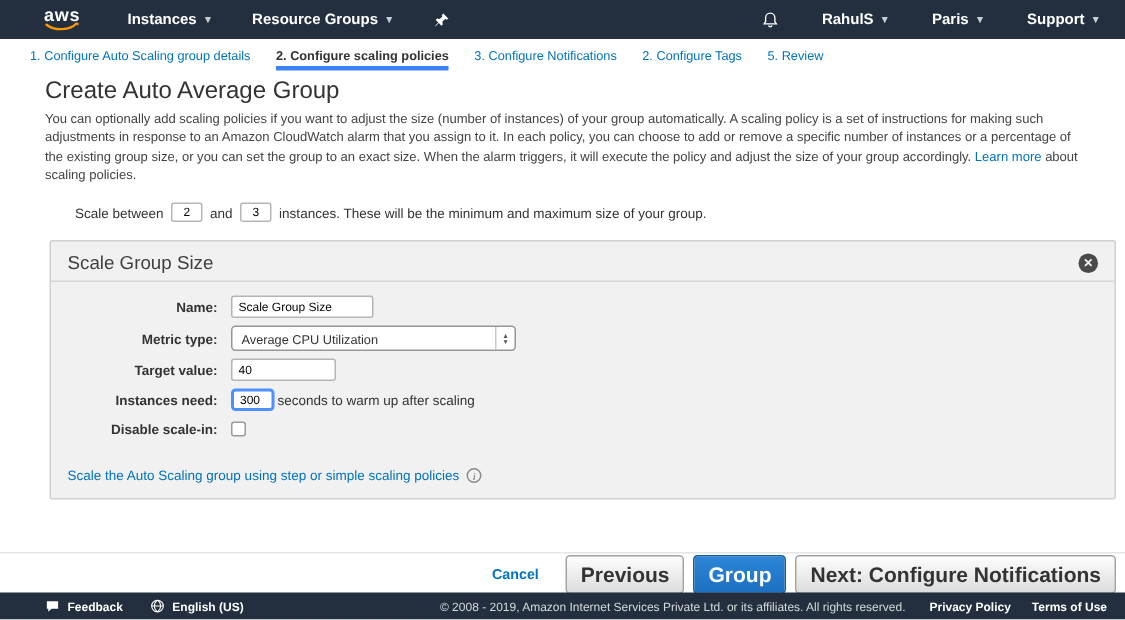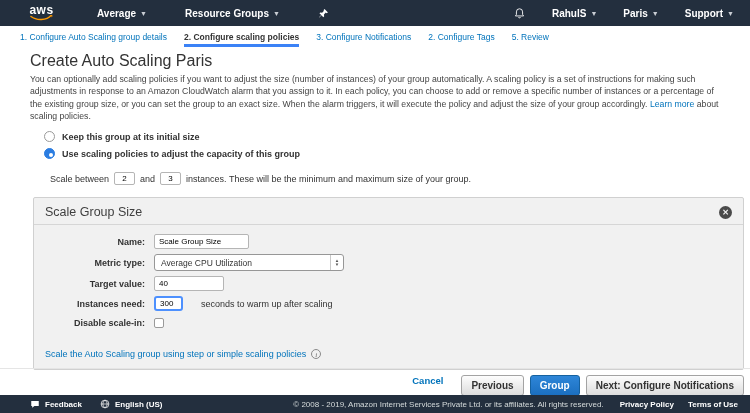--- a/index.html
+++ b/index.html
@@ -7,30 +7,30 @@
   body {
     font-family:"Liberation Sans", sans-serif;
     background:#fff; color:#333; overflow:hidden; position:relative;
   }
 
   
   .topnav {
     height:26px; background:#232f3e; display:flex; align-items:center;
     justify-content:space-between; padding:0 16px 0 28px;
   }
-  .nav-left, .nav-right { display:flex; align-items:center;gap:12px; }
+  .nav-left, .nav-right { display:flex; align-items:center; }
   .aws-logo { display:flex; flex-direction:column; align-items:center; margin-right:30px; cursor:pointer; }
   .aws-text { color:#fff; font-weight:bold; font-size:12px; line-height:11px; letter-spacing:.5px; }
   .aws-swoosh { margin-top:-1px; }
   .nav-item {
     color:#fff; font-size:10px; font-weight:bold; margin-right:26px;
     display:flex; align-items:center; cursor:pointer; text-decoration:none;
   }
   .caret { font-size:7px; color:#c9ced4; margin-left:4px; }
-  .nav-right .nav-item { margin-right:0; margin-left:14px; }
+  .nav-right .nav-item { margin-right:0; margin-left:28px; }
   .bell-wrap { display:flex; align-items:center; cursor:pointer; }
 
   
   .steps {
     height:19px; display:flex; align-items:flex-start; padding:6px 0 0 20px;
     background:#fff; font-size:8.5px;
   }
   .step { text-decoration:none; color:#0073bb; margin-right:17px; padding-bottom:2px; cursor:pointer; white-space:nowrap; }
   .step.active { color:#333; font-weight:bold; border-bottom:3px solid #3b82f6; cursor:default; }
 
@@ -85,36 +85,36 @@
   .input-warmup { width:29px; border:2px solid #4d90fe; border-radius:3px; }
   .select-box {
     width:190px; height:17px; background:#fff; border:1px solid #979797; border-radius:3px;
     display:flex; align-items:center; justify-content:space-between; padding:0 0 0 6px;
     font-size:8.5px; cursor:pointer;
   }
   .select-stepper {
     display:flex; flex-direction:column; align-items:center; justify-content:center;
     border-left:1px solid #c9c9c9; width:13px; height:100%; color:#555; line-height:4px; font-size:4.5px;
   }
-  .field-suffix { font-size:9px; color:#333; margin-left:18px; }
+  .field-suffix { font-size:9px; color:#333; margin-left:2px; }
   .checkbox { width:10px; height:10px; border:1px solid #9a9a9a; border-radius:2px; background:#fff; cursor:pointer; }
   .panel-link-row { padding:12px 11px 10px 11px; display:flex; align-items:center; }
   .panel-link { font-size:9px; color:#0073bb; text-decoration:none; cursor:pointer; }
   .info-icon {
     width:10px; height:10px; border:1px solid #8a8a8a; border-radius:50%; color:#666;
     font-size:7px; line-height:10px; text-align:center; margin-left:5px; font-style:italic;
     font-family:"Liberation Serif", serif; cursor:pointer;
   }
 
   
   .actions-divider { position:absolute; left:0; right:0; bottom:33px; border-top:1px solid #e5e5e5; }
-  .actions { position:absolute; right:6px; bottom:6px; display:flex; }
+  .actions { position:absolute; right:6px; bottom:6px; display:flex; align-items:center; }
   .cancel-link { color:#0073bb; font-size:9.5px; font-weight:bold; text-decoration:none; margin-right:12px; cursor:pointer; }
   .btn {
-    font-size:10px; font-weight:bold; color:#333; padding:4px 9px; margin-left:6px;
+    font-size:14px; font-weight:bold; color:#333; padding:4px 9px; margin-left:6px;
     background:linear-gradient(#fdfdfd,#dcdcdc); border:1px solid #a3a3a3; border-radius:3px;
     cursor:pointer; font-family:"Liberation Sans", sans-serif;
   }
   .btn.primary {
     background:linear-gradient(#2e86d8,#1b6fc0); border-color:#15619f; color:#fff;
   }
 
   
   .footer {
     position:absolute; left:0; right:0; bottom:0; height:18px; background:#232f3e;
@@ -132,21 +132,21 @@
 <header class="topnav">
   <div class="nav-left">
     <a class="aws-logo">
       <span class="aws-text">aws</span>
       <svg class="aws-swoosh" width="27" height="6" viewBox="0 0 30 8">
           <path d="M1 2c7 5.5 21 5.5 27-1.5" stroke="#ff9900" stroke-width="2" fill="none" stroke-linecap="round"></path>
           <path d="M28 0l2 1-1.5 2.2z" fill="#ff9900"></path>
         </svg>
     </a>
     <a class="nav-item">
-      <span>Average</span>
+      <span>Instances</span>
       <span class="caret">▼</span>
     </a>
     <a class="nav-item">
       <span>Resource Groups</span>
       <span class="caret">▼</span>
     </a>
     <a class="nav-item" style="margin-right:0;">
       <svg width="11" height="11" viewBox="0 0 16 16">
           <path d="M9.5 1.5l5 5-2.2 1-0.9-0.9-2.8 2.8.4 2.6-1.3 1.3-2.6-2.6L2 13.8l-.4-.4 3.1-3.1L2.1 7.7l1.3-1.3 2.6.4 2.8-2.8-.9-.9z" fill="#fff"></path>
         </svg>
@@ -176,38 +176,28 @@
 
 <nav class="steps">
   <a class="step">1. Configure Auto Scaling group details</a>
   <a class="step active">2. Configure scaling policies</a>
   <a class="step">3. Configure Notifications</a>
   <a class="step">2. Configure Tags</a>
   <a class="step">5. Review</a>
 </nav>
 
 <main class="content">
-  <h1 class="page-title">Create Auto Scaling Paris</h1>
+  <h1 class="page-title">Create Auto Average Group</h1>
 
   <p class="desc">
     <span>You can optionally add scaling policies if you want to adjust the size (number of instances) of your group automatically. A scaling policy is a set of instructions for making such adjustments in response to an Amazon CloudWatch alarm that you assign to it. In each policy, you can choose to add or remove a specific number of instances or a percentage of the existing group size, or you can set the group to an exact size. When the alarm triggers, it will execute the policy and adjust the size of your group accordingly.</span>
     <a class="inline-link">Learn more</a>
     <span>about scaling policies.</span>
   </p>
 
-  <div class="radio-group">
-    <div class="radio-row">
-      <span class="radio"></span>
-      <span class="radio-label">Keep this group at its initial size</span>
-    </div>
-    <div class="radio-row">
-      <span class="radio checked"></span>
-      <span class="radio-label">Use scaling policies to adjust the capacity of this group</span>
-    </div>
-  </div>
 
   <div class="scale-row">
     <span>Scale between</span>
     <input class="mini-input" type="text" value="2" style="">
     <span>and</span>
     <input class="mini-input" type="text" value="3" style="">
     <span>instances. These will be the minimum and maximum size of your group.</span>
   </div>
 
   <section class="panel">

